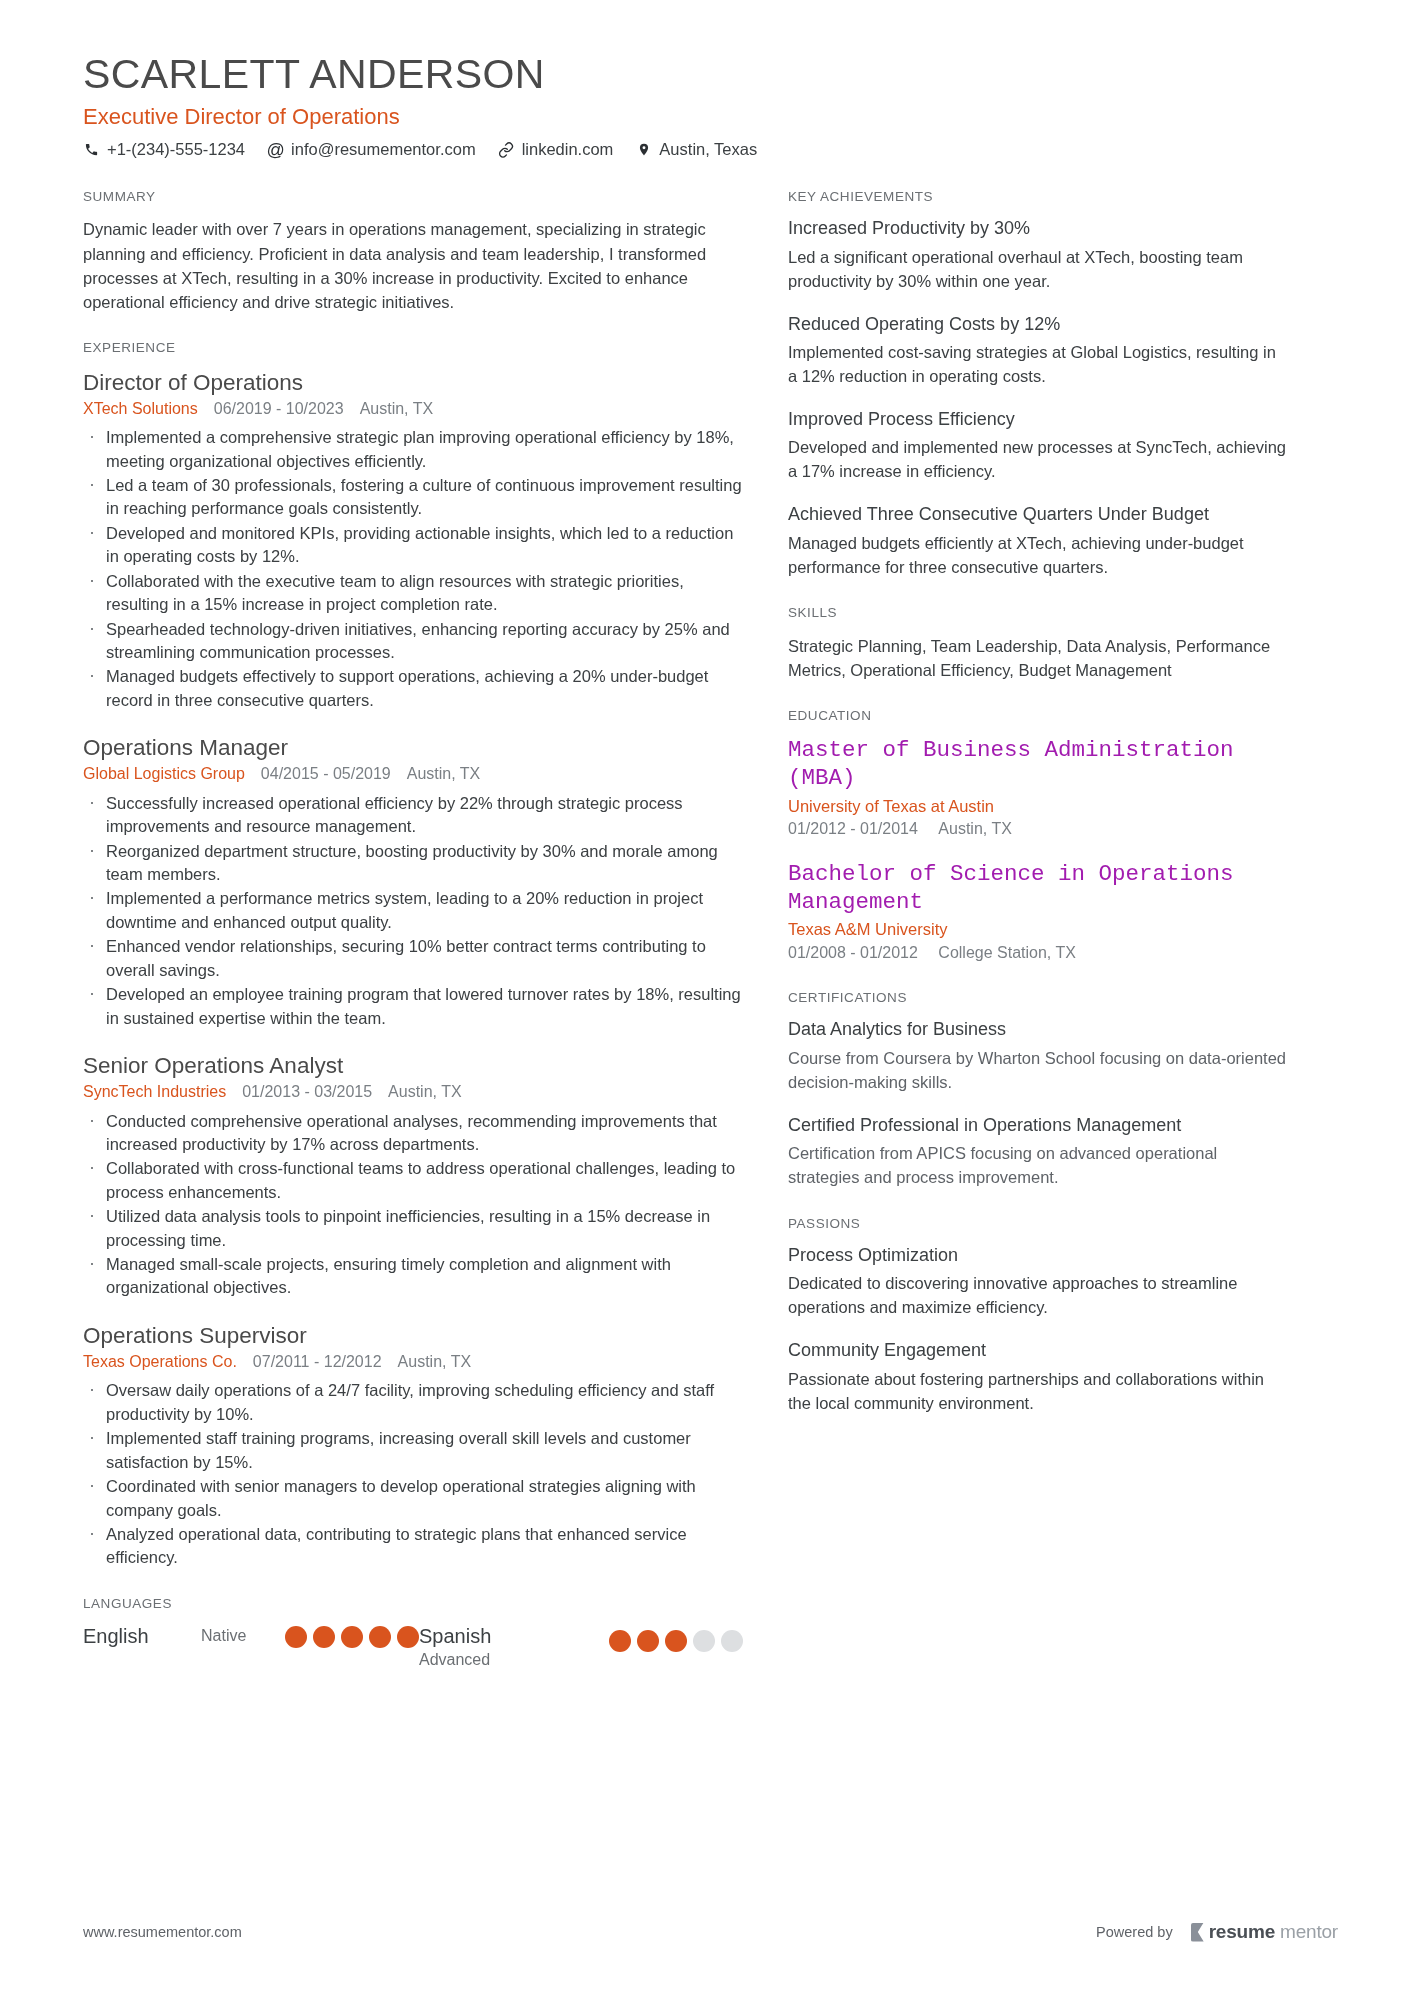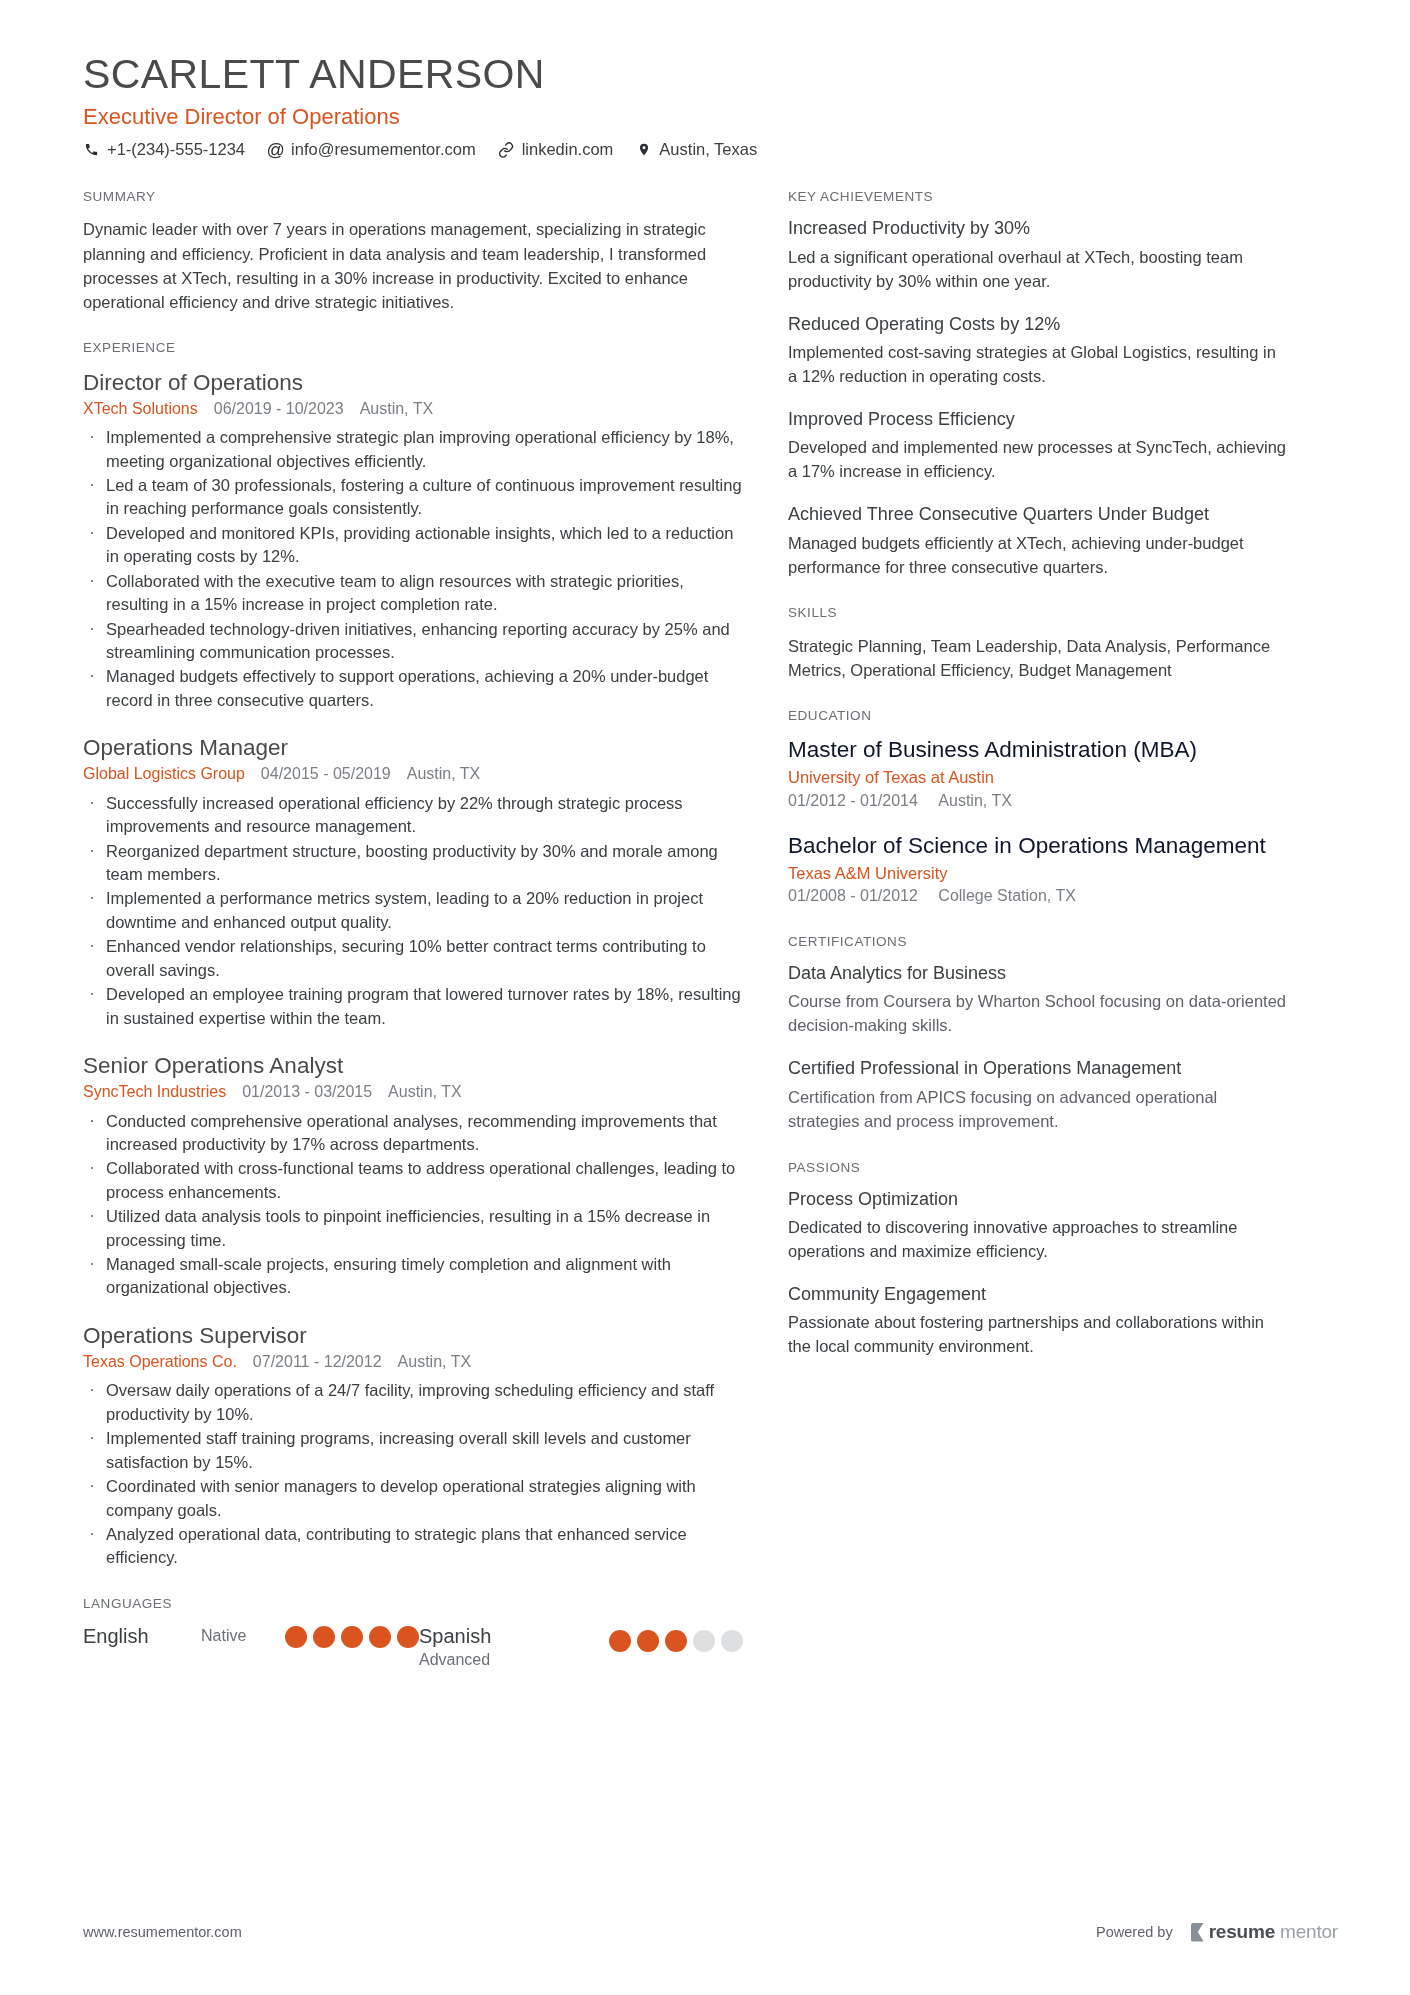--- a/index.html
+++ b/index.html
@@ -163,23 +163,24 @@
     line-height: 1.45;
     color: #3c4043;
     margin: 0;
   }
   .ach-desc.muted { color: #5f6368; }
 
   .edu { margin-bottom: 20px; }
   .edu-degree {
     font-size: 22.5px;
     font-weight: 400;
-    color: #0f172a;
+    color: #a21caf;
     line-height: 1.25;
     margin: 0 0 2px 0;
+    font-family: Liberation Mono, monospace;
   }
   .edu-school {
     font-size: 16.5px;
     color: #d9541e;
     line-height: 1.35;
     margin: 0 0 1px 0;
   }
   .edu-meta {
     font-size: 16px;
     color: #7a7f84;

